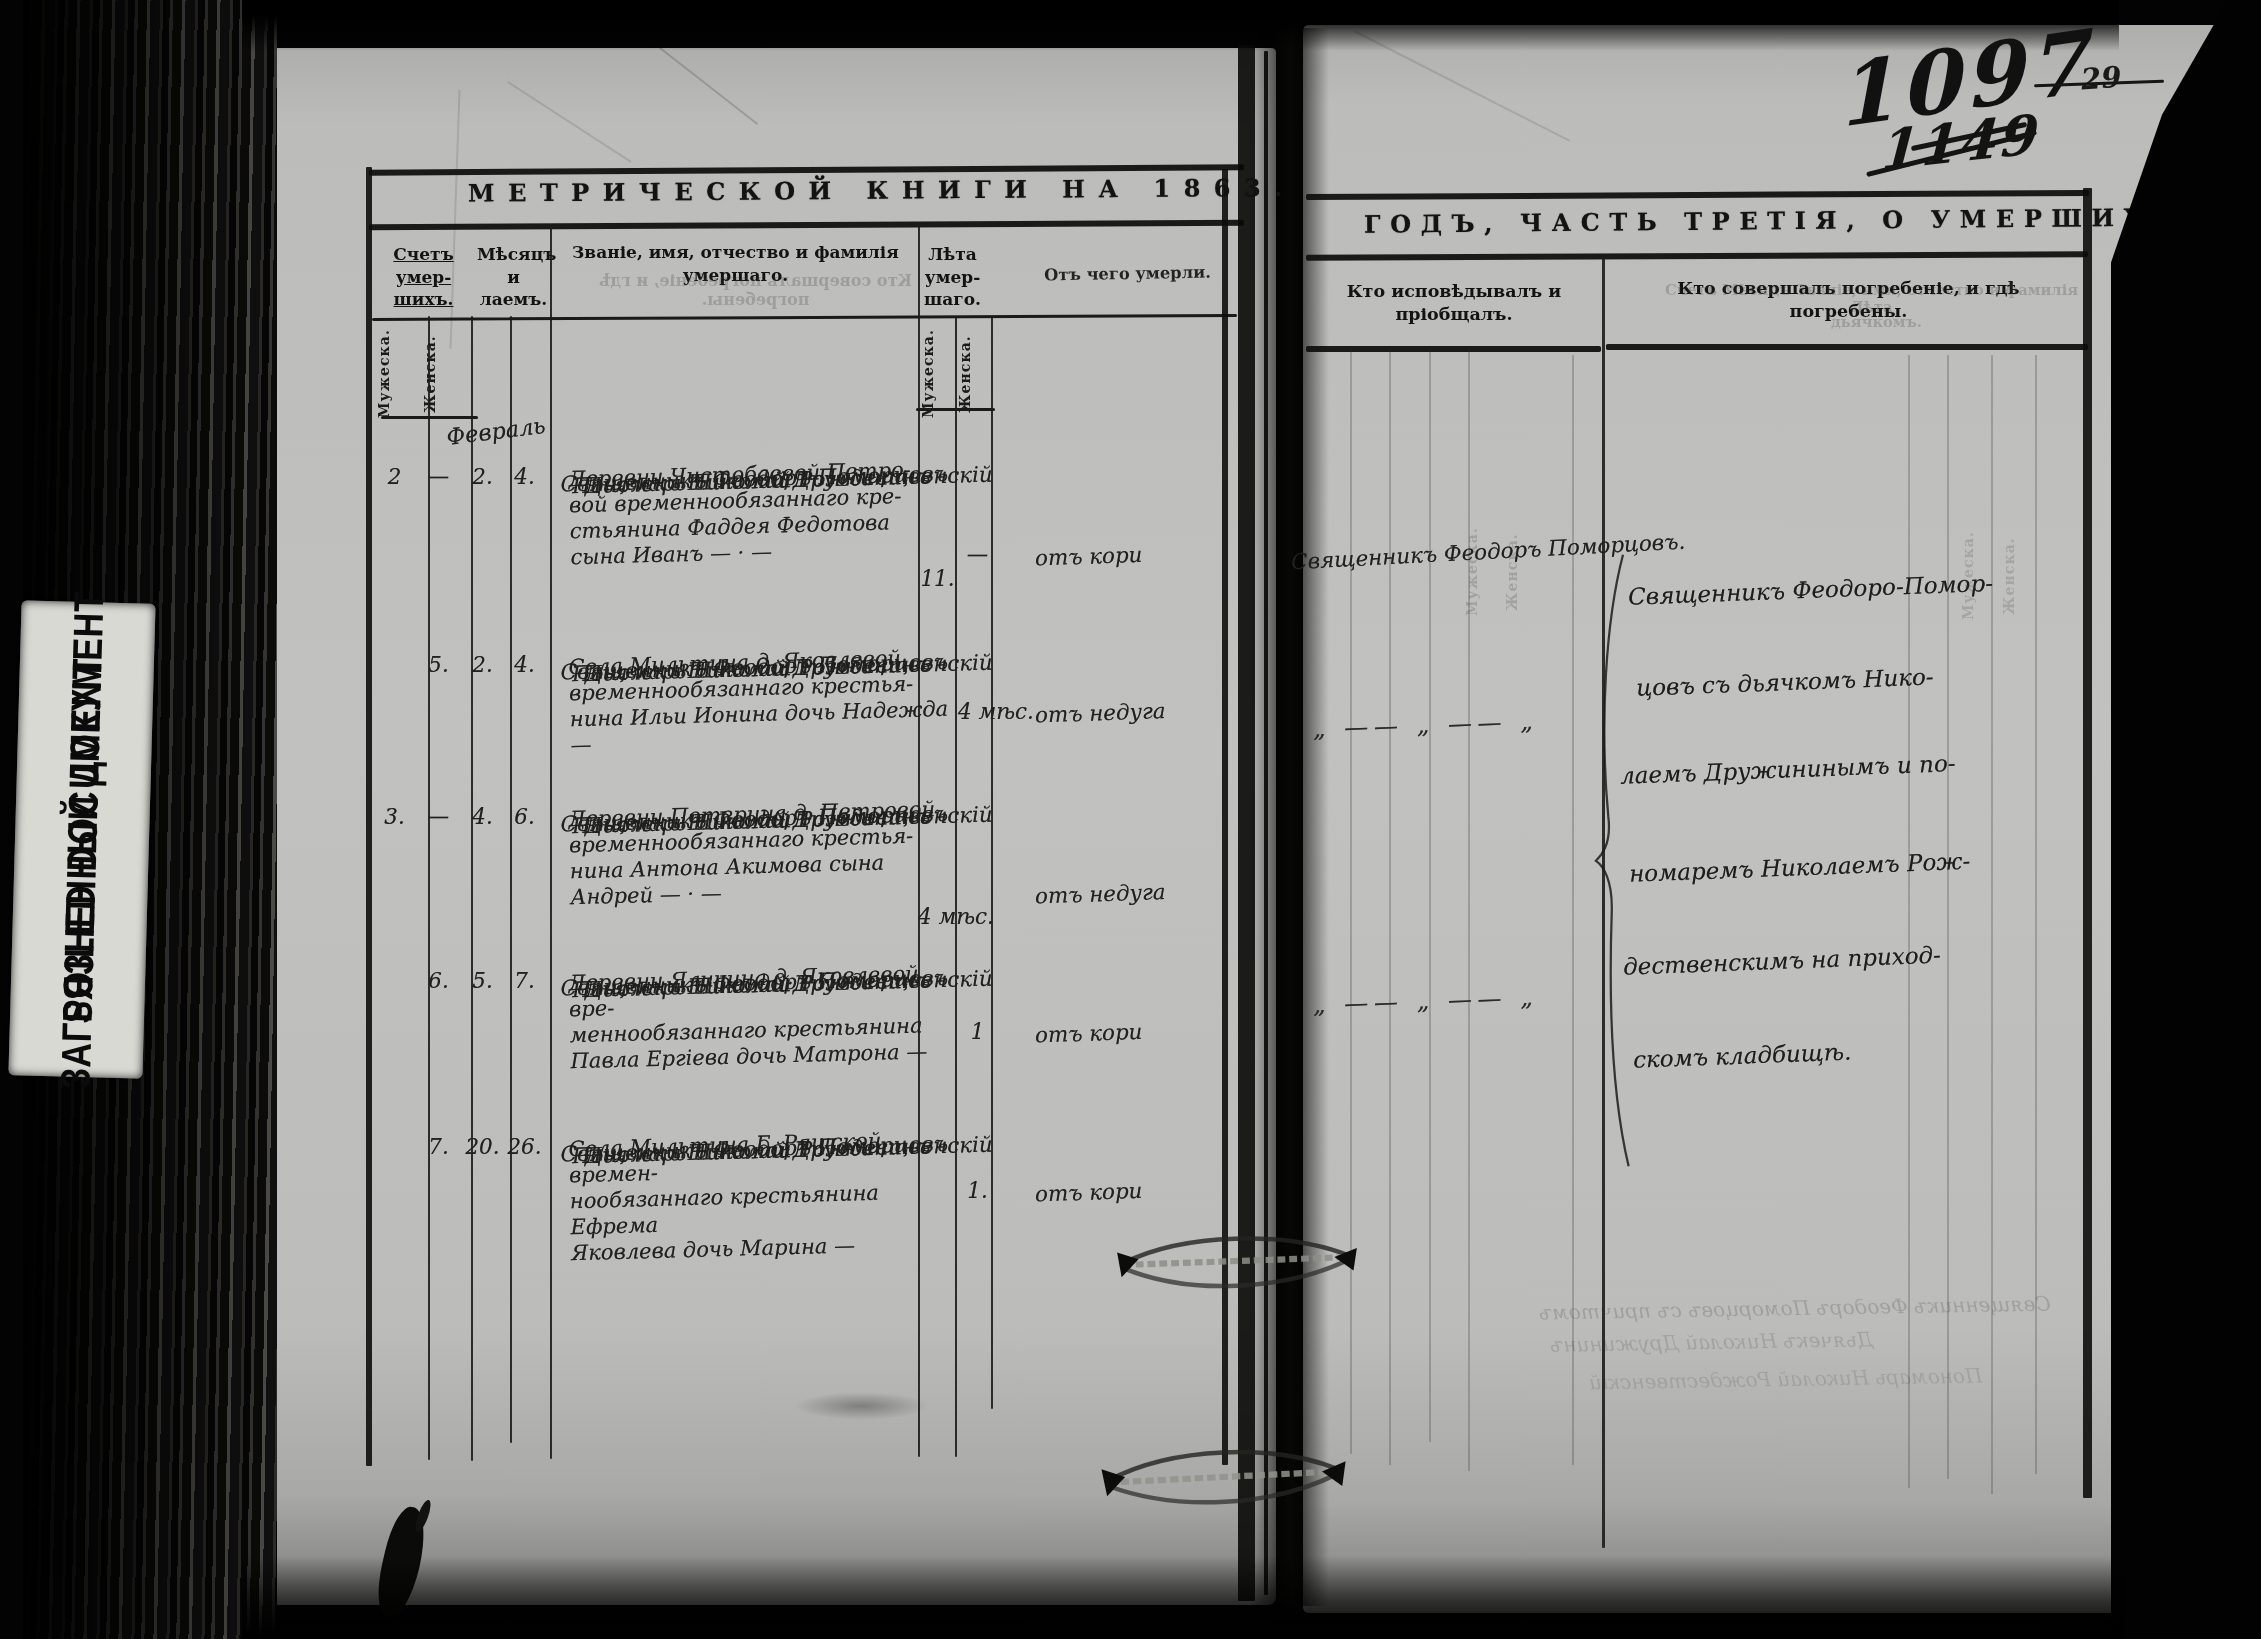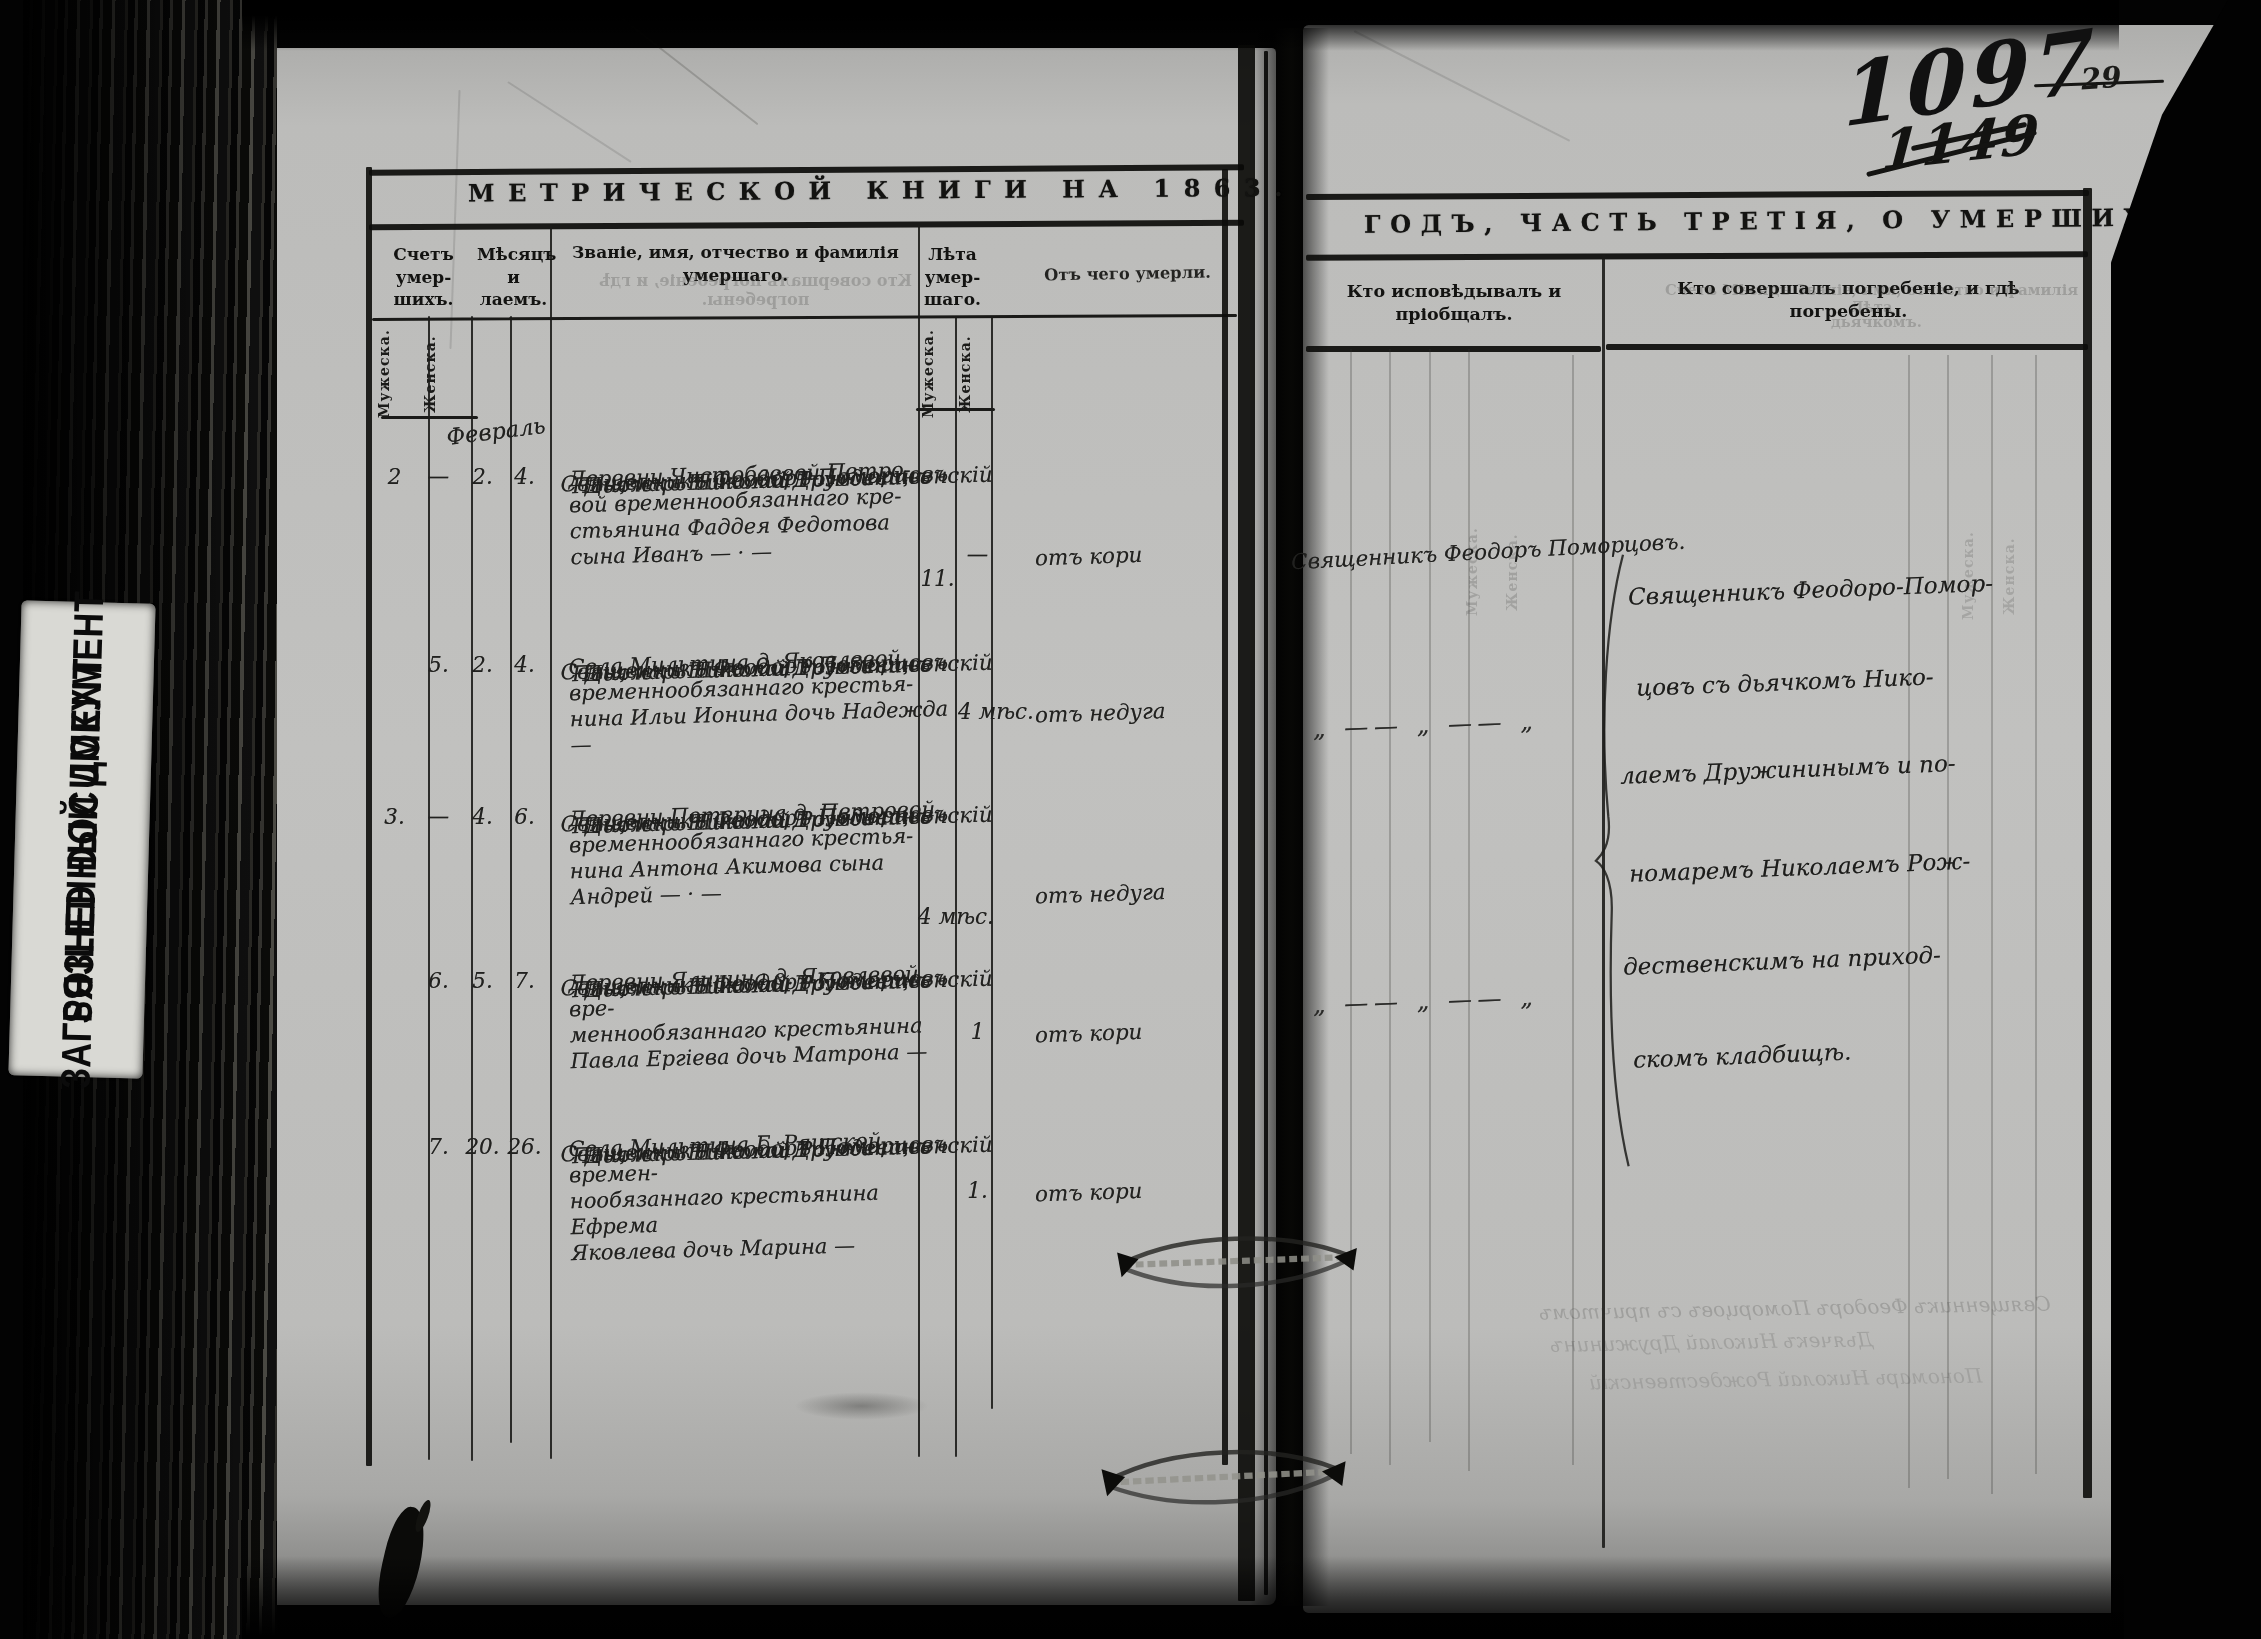--- a/index.html
+++ b/index.html
@@ -43,21 +43,21 @@
   .vl.thick{width:5.6px;background:#0d0d0b;}
   .vl.xthick{width:17px;background:#090907;}
 
   
   .print{color:#131311;font-weight:bold;}
   .lp-title{left:468px;top:176px;width:744px;text-align:center;font-size:24px;letter-spacing:13.5px;
     transform:rotate(-.4deg);text-shadow:0 0 1.1px rgba(0,0,0,.55);white-space:nowrap;}
   .rp-title{left:1364px;top:207px;width:620px;text-align:center;font-size:24px;letter-spacing:9.6px;
     transform:rotate(-.5deg);text-shadow:0 0 1.1px rgba(0,0,0,.5);white-space:nowrap;}
   .colhead{font-size:17px;text-align:center;white-space:pre-line;line-height:22.5px;}
-  .h-count{left:370px;top:243px;width:107px;}
+  .h-count{left:370px;top:243px;width:107px;text-decoration:underline;}
   .h-month{left:477px;top:243px;width:73px;}
   .h-name{left:555px;top:241px;width:361px;}
   .h-age{left:910px;top:243px;width:85px;}
   .h-cause{left:1026px;top:263px;width:203px;transform:rotate(-1deg);opacity:.9;white-space:nowrap;font-size:16.3px;}
   .h-conf{left:1313px;top:280px;width:282px;font-size:17.5px;}
   .h-bur{left:1623px;top:277px;width:451px;font-size:17.5px;}
   .rot{writing-mode:vertical-rl;transform:rotate(180deg);font-size:14px;font-weight:bold;color:#1b1b19;
     height:96px;width:34px;text-align:center;letter-spacing:1.1px;}
 
   

